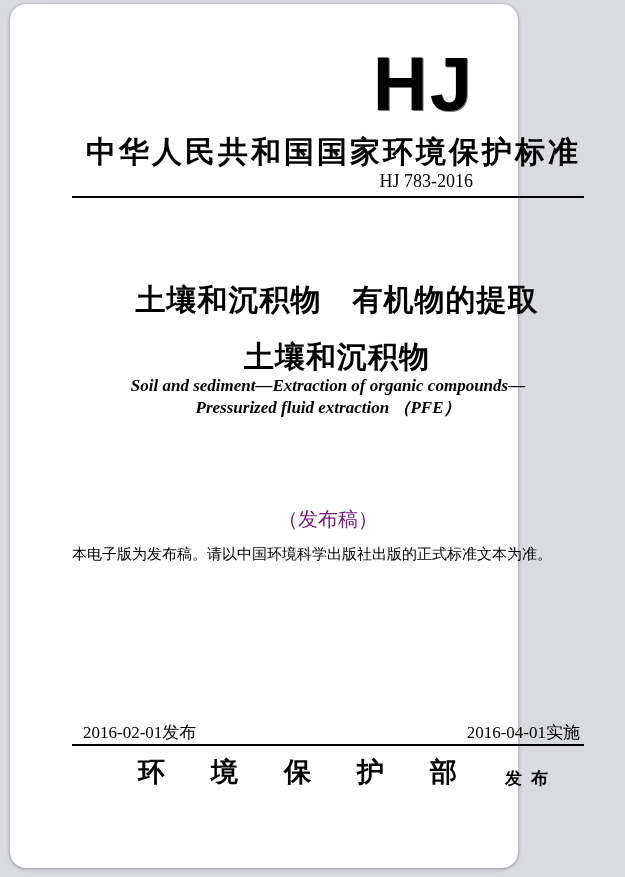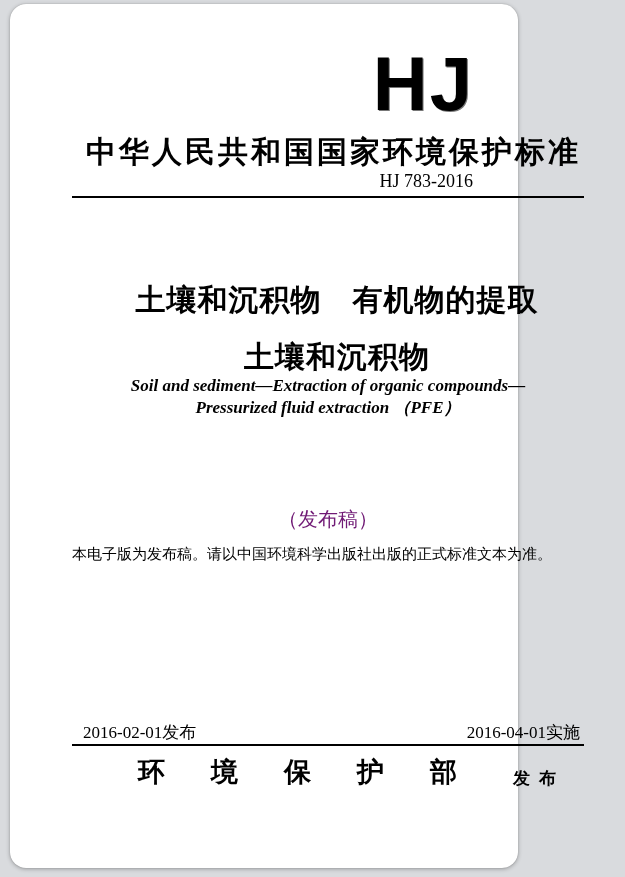--- a/index.html
+++ b/index.html
@@ -133,21 +133,21 @@
     font-size: 27px;
     font-weight: 700;
     letter-spacing: 46px;
     white-space: nowrap;
   }
   .publish-label {
     font-size: 17px;
     font-weight: 700;
     letter-spacing: 9px;
     white-space: nowrap;
-    margin-left: 10px;
+    margin-left: 2px;
   }
 </style>
 </head>
 <body>
 
 <div class="viewport">
   <div class="paper">
 
     <div class="abs hj-logo">HJ</div>
 

